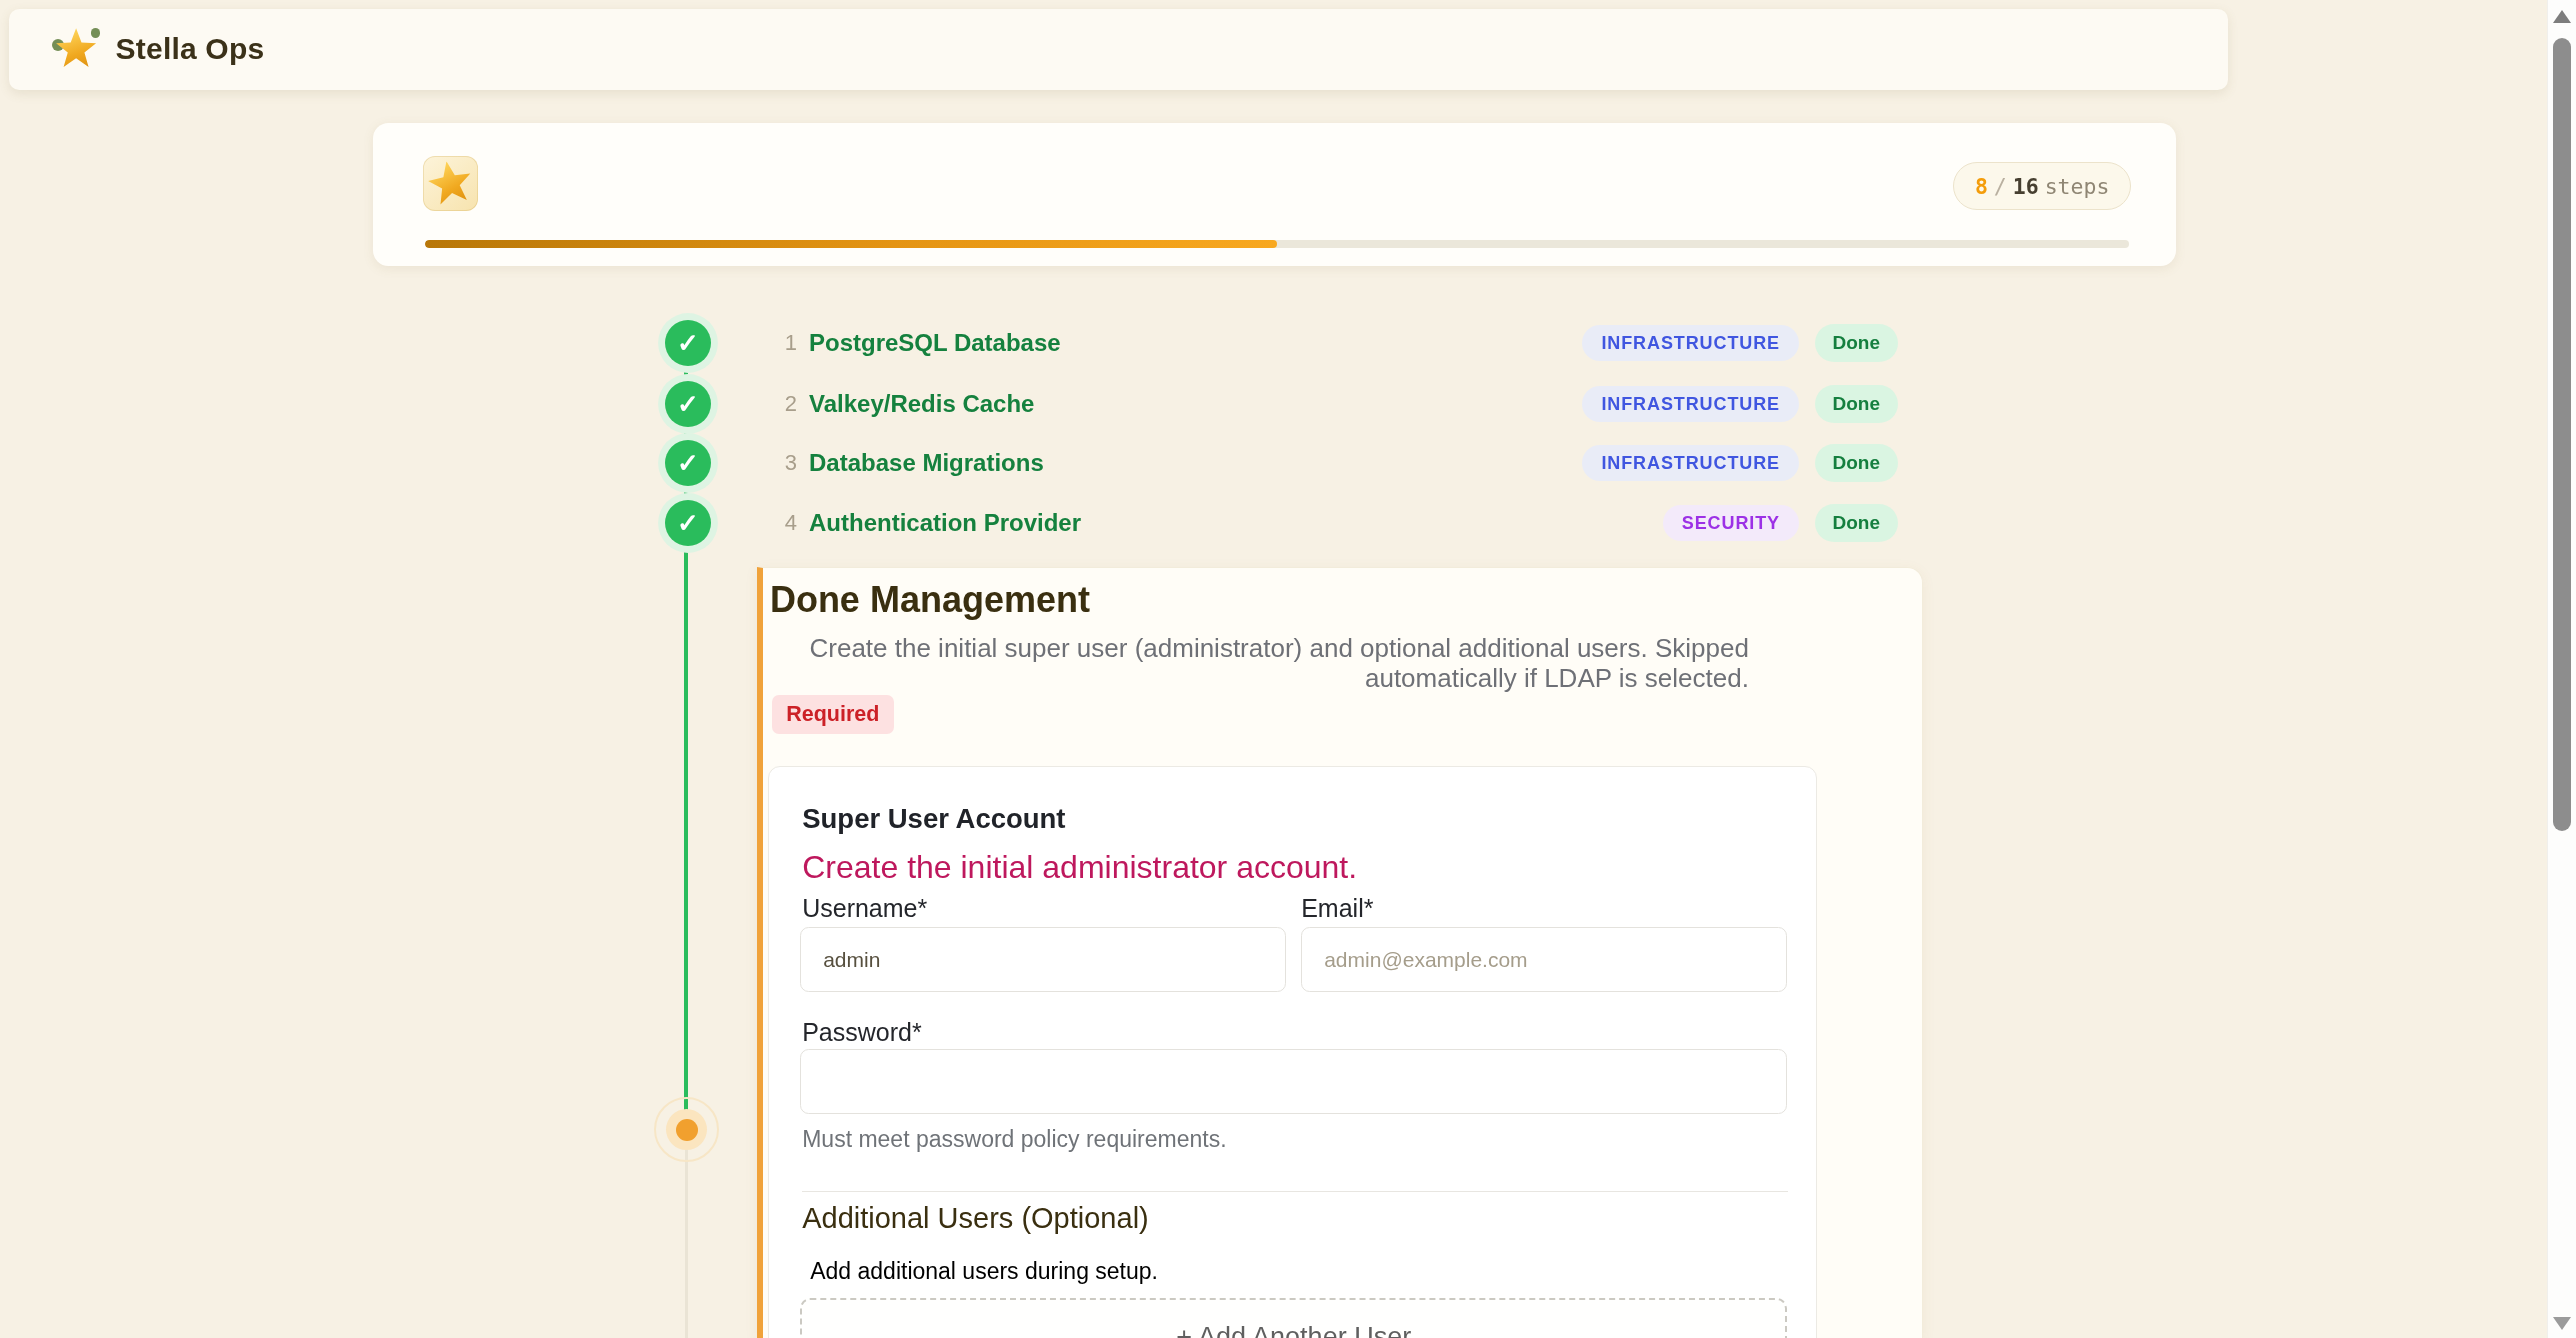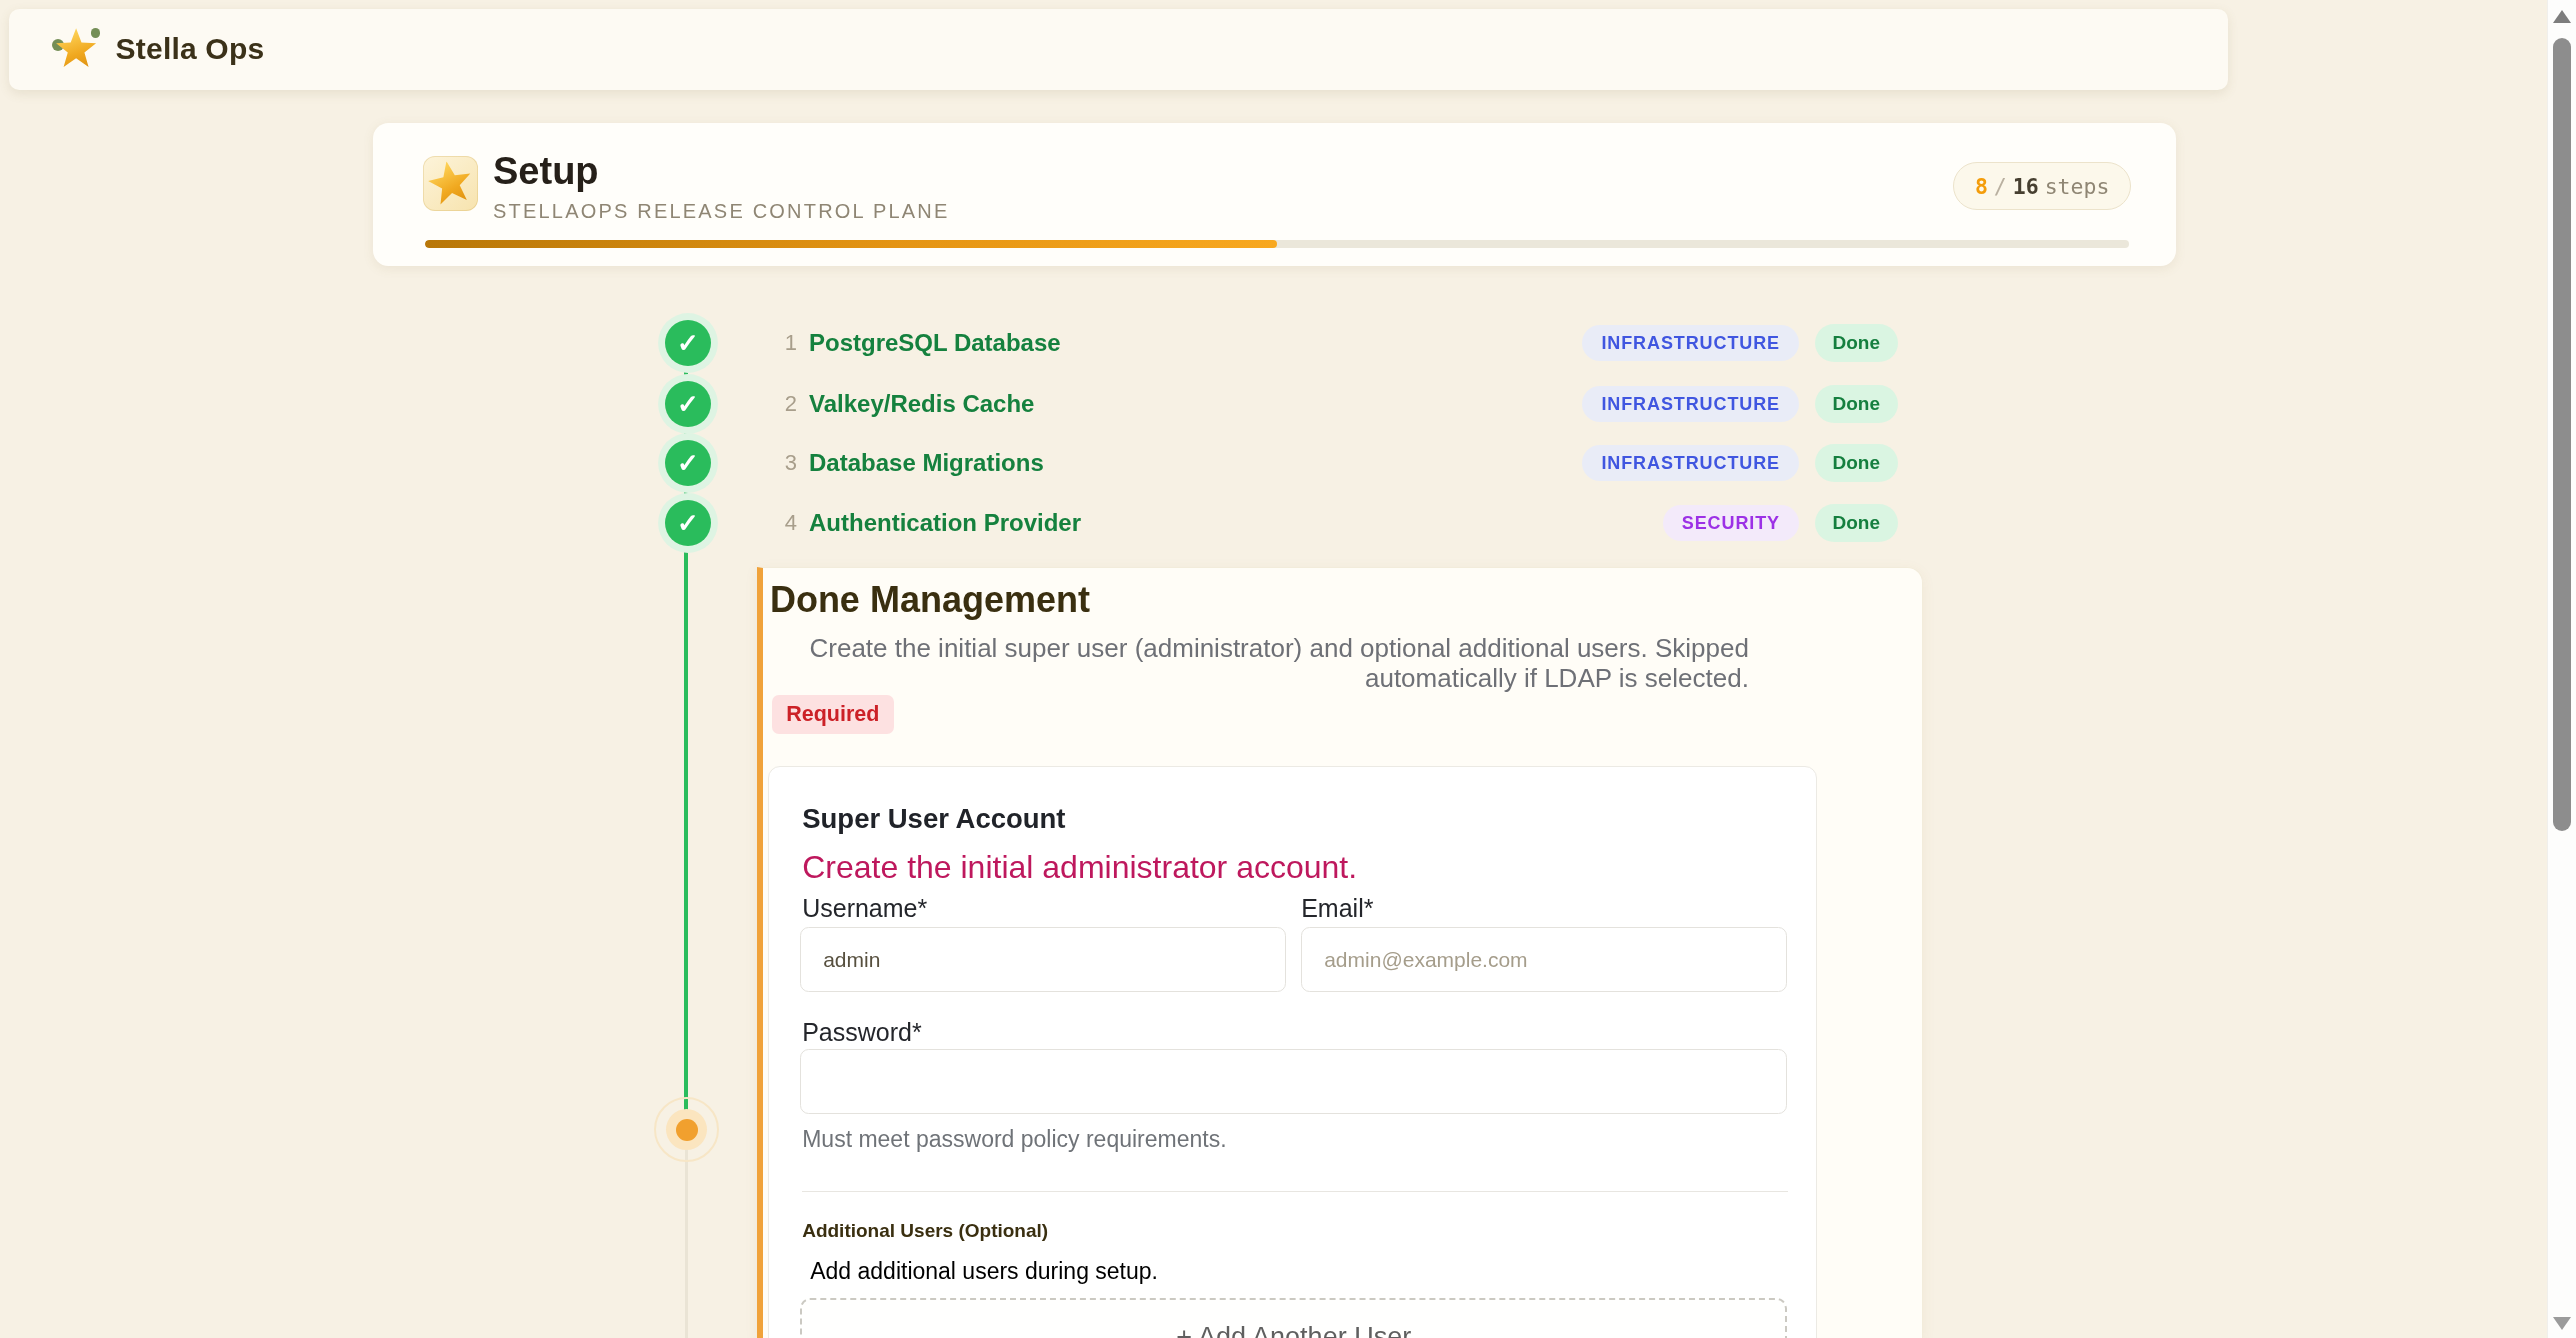--- a/index.html
+++ b/index.html
@@ -155,21 +155,21 @@
     border: 1.7px solid #e4e2dd; border-radius: 8.6px;
     font-family: "Liberation Sans", sans-serif; font-size: 21px;
     color: #57503f; padding: 0 22px; outline: none;
   }
   .text-input::placeholder { color: #a59d8b; }
   .inp-username { left: 31px; top: 160px; width: 486px; }
   .inp-email { left: 532px; top: 160px; width: 486px; }
   .inp-password { left: 31px; top: 282px; width: 987px; }
   .pw-hint { position: absolute; left: 33px; top: 359px; font-size: 23px; color: #6f7378; }
   .su-divider { position: absolute; left: 33px; top: 424px; width: 986px; height: 0.9px; background: #e8e6e1; }
-  .add-title { position: absolute; left: 33px; top: 453px; font-size: 19px; font-weight: 700; color: #3a2f10; }
+  .add-title { position: absolute; left: 33px; top: 435px; font-size: 29px; font-weight: 400; color: #3a2f10; }
   .add-sub { position: absolute; left: 33px; top: 491px; font-size: 23px; color: #000000; margin-left: 8px; }
   .add-btn {
     position: absolute; left: 31px; top: 531px; width: 987px; height: 79px;
     background: #fffffe; border: 2.6px dashed #cbc9c2; border-radius: 10.3px;
     display: flex; align-items: center; justify-content: center;
     font-size: 27px; color: #5f5f5f; cursor: pointer;
   }
 
   
   .scrollbar {
@@ -200,24 +200,20 @@
     <div class="gear" style="right:-1.7px; top:1.7px; width:9.4px; height:9.4px;"></div>
     <div class="star-shape"></div>
   </div>
   <div class="app-title">Stella Ops</div>
 </header>
 
 <section class="setup-card">
   <div class="setup-logo">
     <div class="star-shape"></div>
   </div>
-  <div class="setup-titles">
-    <div class="setup-title">Setup</div>
-    <div class="setup-subtitle">STELLAOPS RELEASE CONTROL PLANE</div>
-  </div>
   <div class="steps-pill">
     <span class="done-count">8</span>
       <span class="slash">/</span>
       <span class="total-count">16</span>
     <span class="steps-word">steps</span>
   </div>
   <div class="progress-track">
     <div class="progress-fill" style="width: 50%;"></div>
   </div>
 </section>

